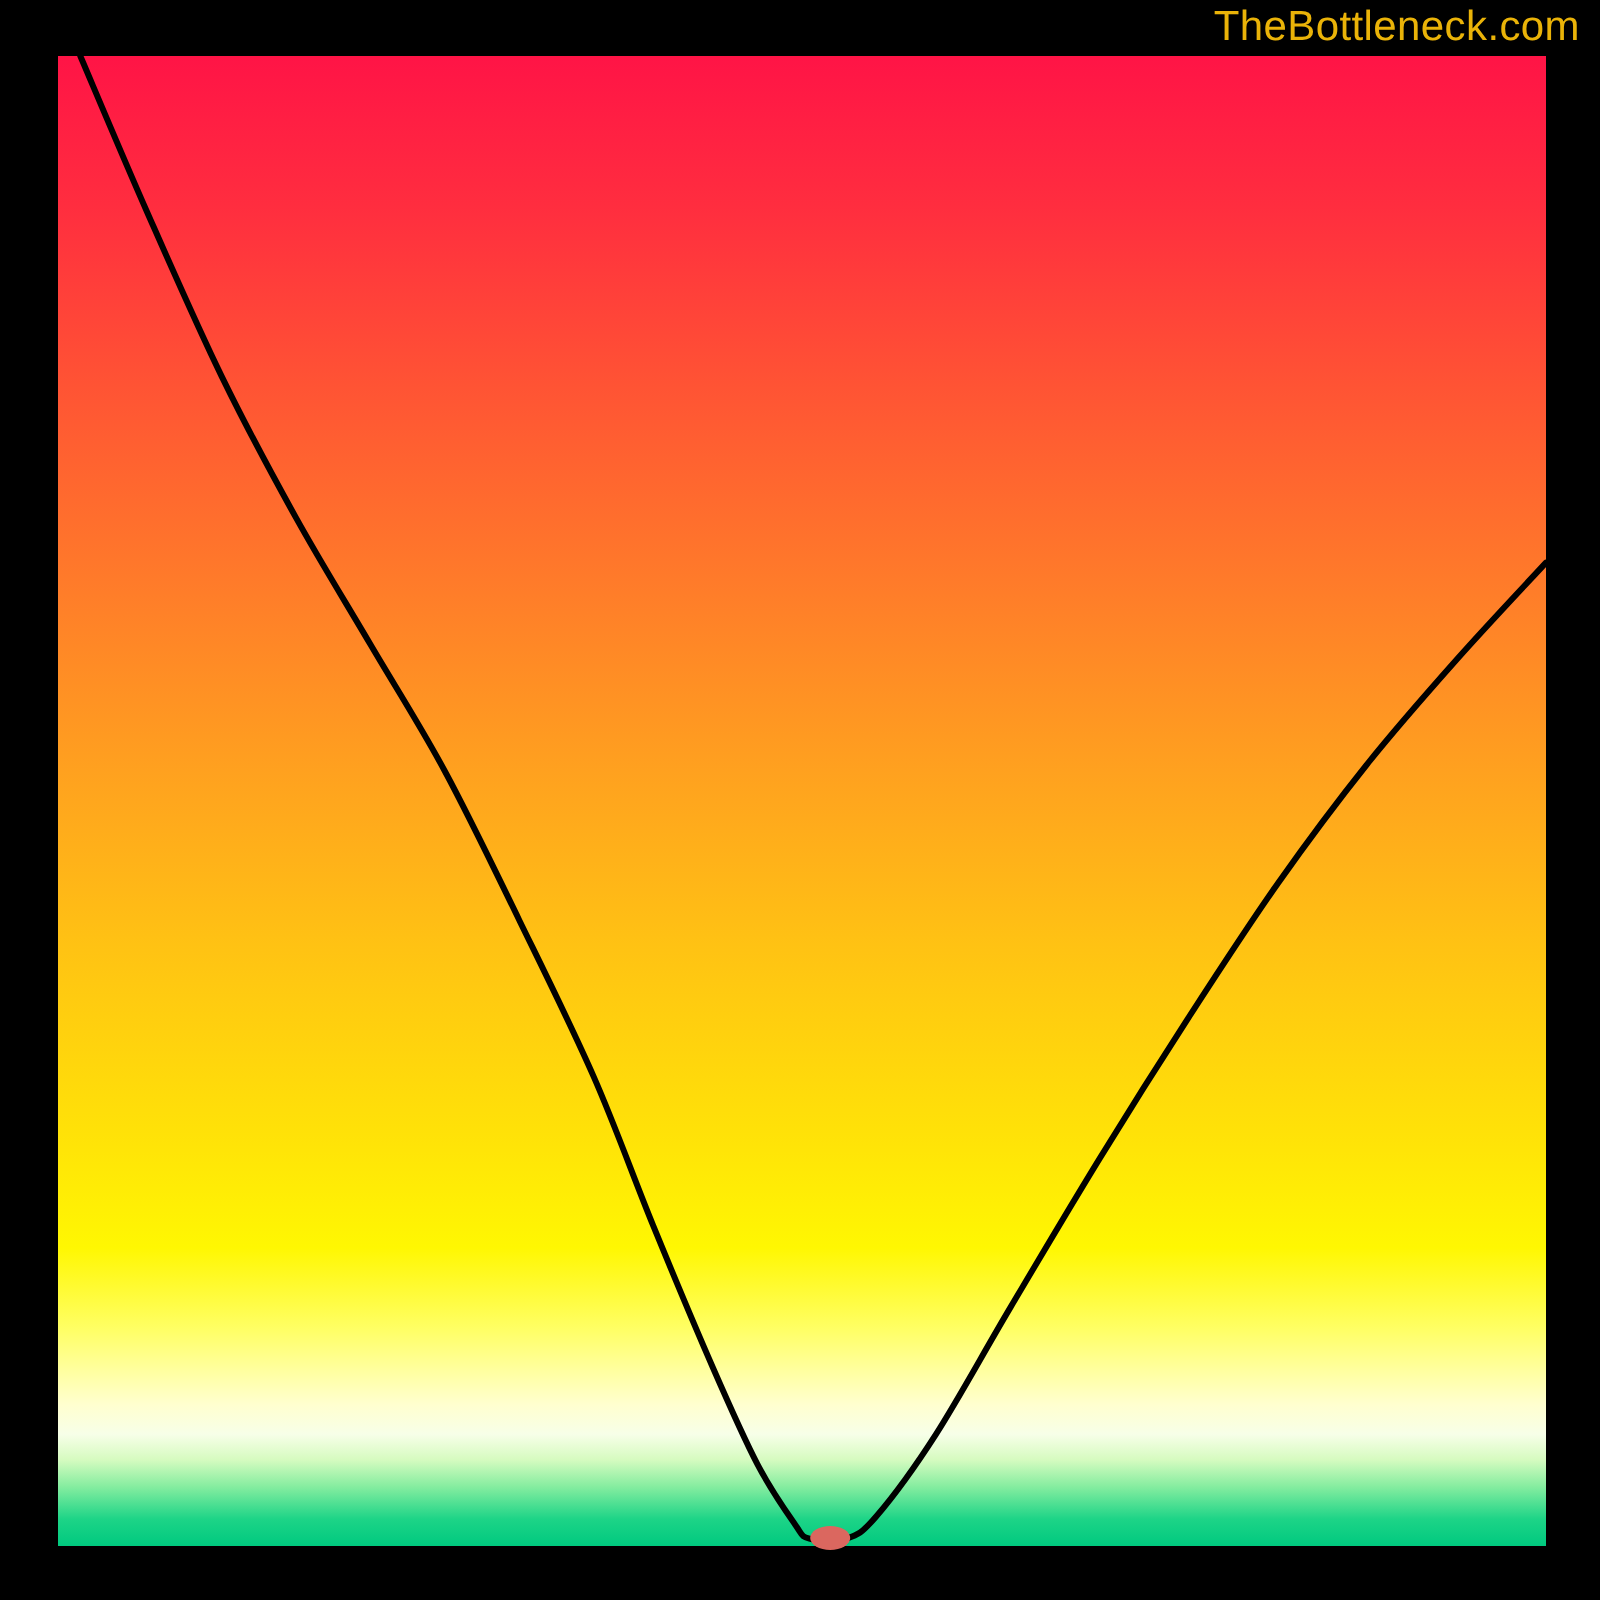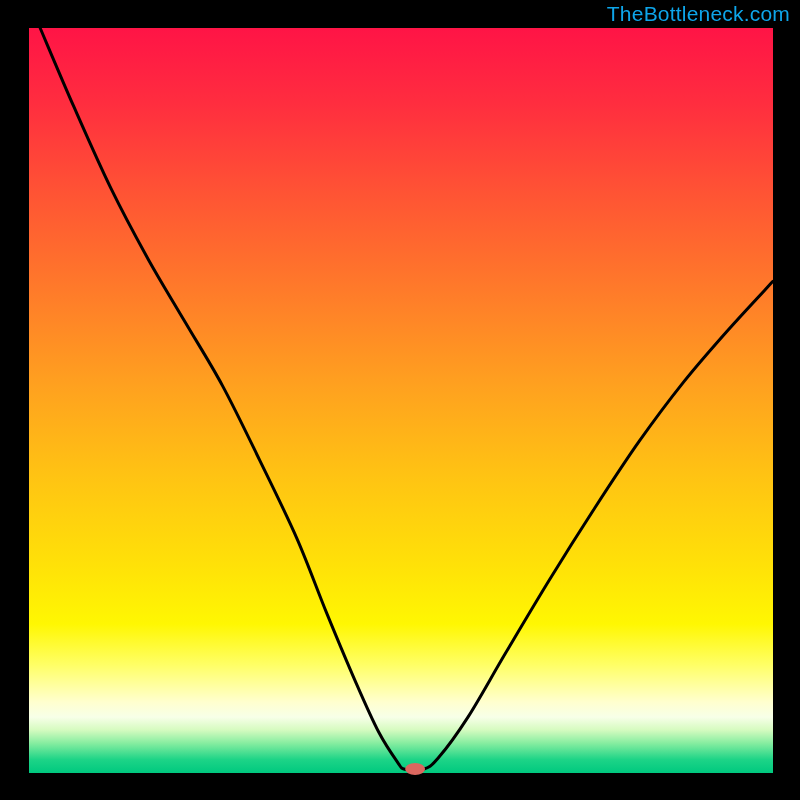--- a/index.html
+++ b/index.html
@@ -15,21 +15,21 @@
     width: 800px;
     height: 800px;
     background: #000;
   }
   .watermark {
     position: absolute;
     top: 2px;
     right: 10px;
     font-family: Arial, Helvetica, sans-serif;
     font-size: 21px;
-    color: #0ea5e9;
+    color: #eab308;
     font-weight: 500;
     letter-spacing: 0.2px;
     z-index: 10;
   }
   svg {
     position: absolute;
     top: 0;
     left: 0;
   }
 </style>

